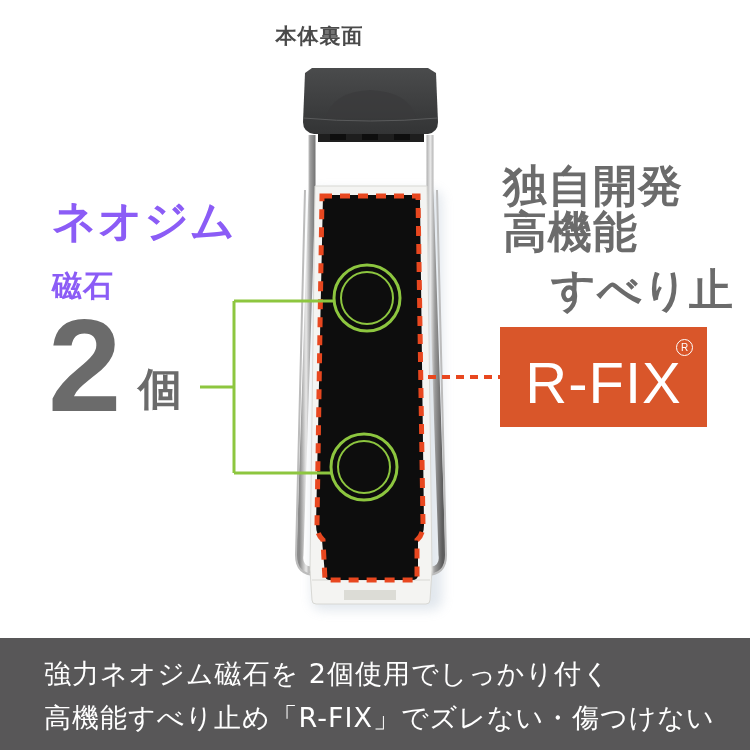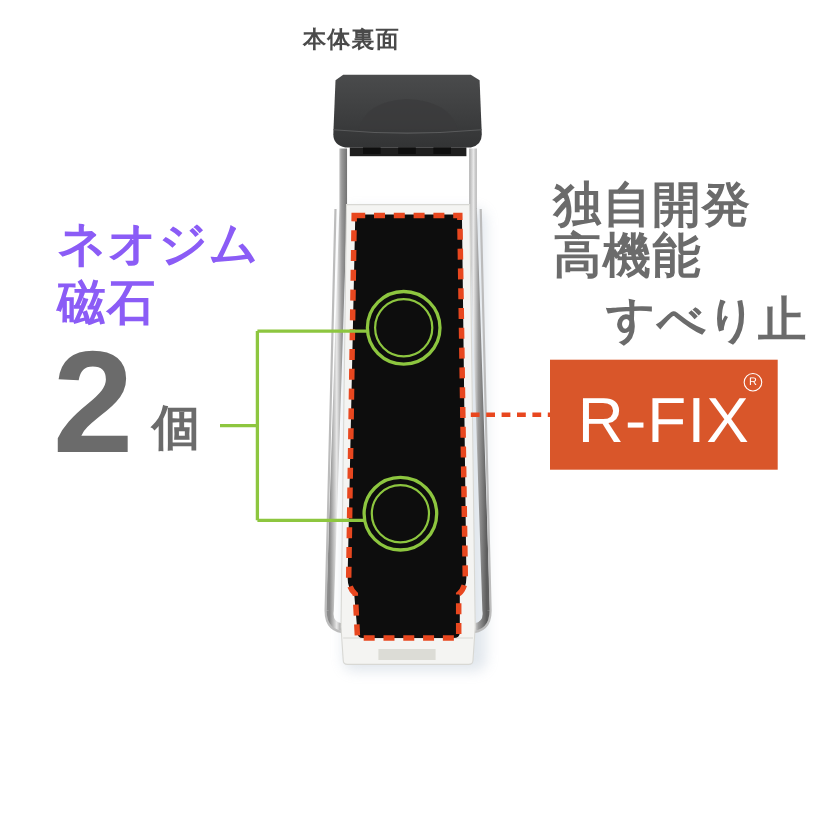--- a/index.html
+++ b/index.html
@@ -13,21 +13,21 @@
   .caption-top {
     position: absolute; left: 0; width: 639px; top: 22px;
     text-align: center; font-size: 21px; font-weight: bold; color: #4a4a4a;
     letter-spacing: 1px;
   }
 
   .left-label {
     position: absolute; left: 52px; color: #8b5cf6; font-weight: bold;
   }
   .left-line1 { top: 192px; font-size: 44px; letter-spacing: 1px; }
-  .left-line2 { top: 246px; font-size: 44px; letter-spacing: 1px; }
+  .left-line2 { top: 266px; font-size: 30px; letter-spacing: 1px; }
   .left-num { position: absolute; left: 48px; top: 300px; font-size: 132px; font-weight: bold; color: #6b6b6b; line-height: 132px; font-family: "Liberation Sans", sans-serif; }
   .left-unit { position: absolute; left: 138px; top: 360px; font-size: 44px; font-weight: bold; color: #6b6b6b; }
 
   .right-label { position: absolute; left: 503px; color: #6b6b6b; font-weight: bold; font-size: 44px; letter-spacing: 1px; }
   .right-line1 { top: 145px; margin-top: 12px; }
   .right-line2 { top: 203px; }
   .right-line3 { top: 261px; margin-left: 48px; }
 
   .rfix-box {
     position: absolute; left: 500px; top: 327px; width: 207px; height: 100px;
@@ -137,13 +137,17 @@
 
   <div class="right-label right-line1">独自開発</div>
   <div class="right-label right-line2">高機能</div>
   <div class="right-label right-line3">すべり止め</div>
 
   <div class="rfix-box">
     <div class="rfix-text">R-FIX</div>
     <div class="rfix-reg">R</div>
   </div>
 
+  <div class="bottom-bar">
+    <div class="bottom-line bottom-line1">強力ネオジム磁石を 2個使用でしっかり付く</div>
+    <div class="bottom-line bottom-line2">高機能すべり止め「R-FIX」でズレない・傷つけない</div>
+  </div>
 </div>
 
 </body></html>

